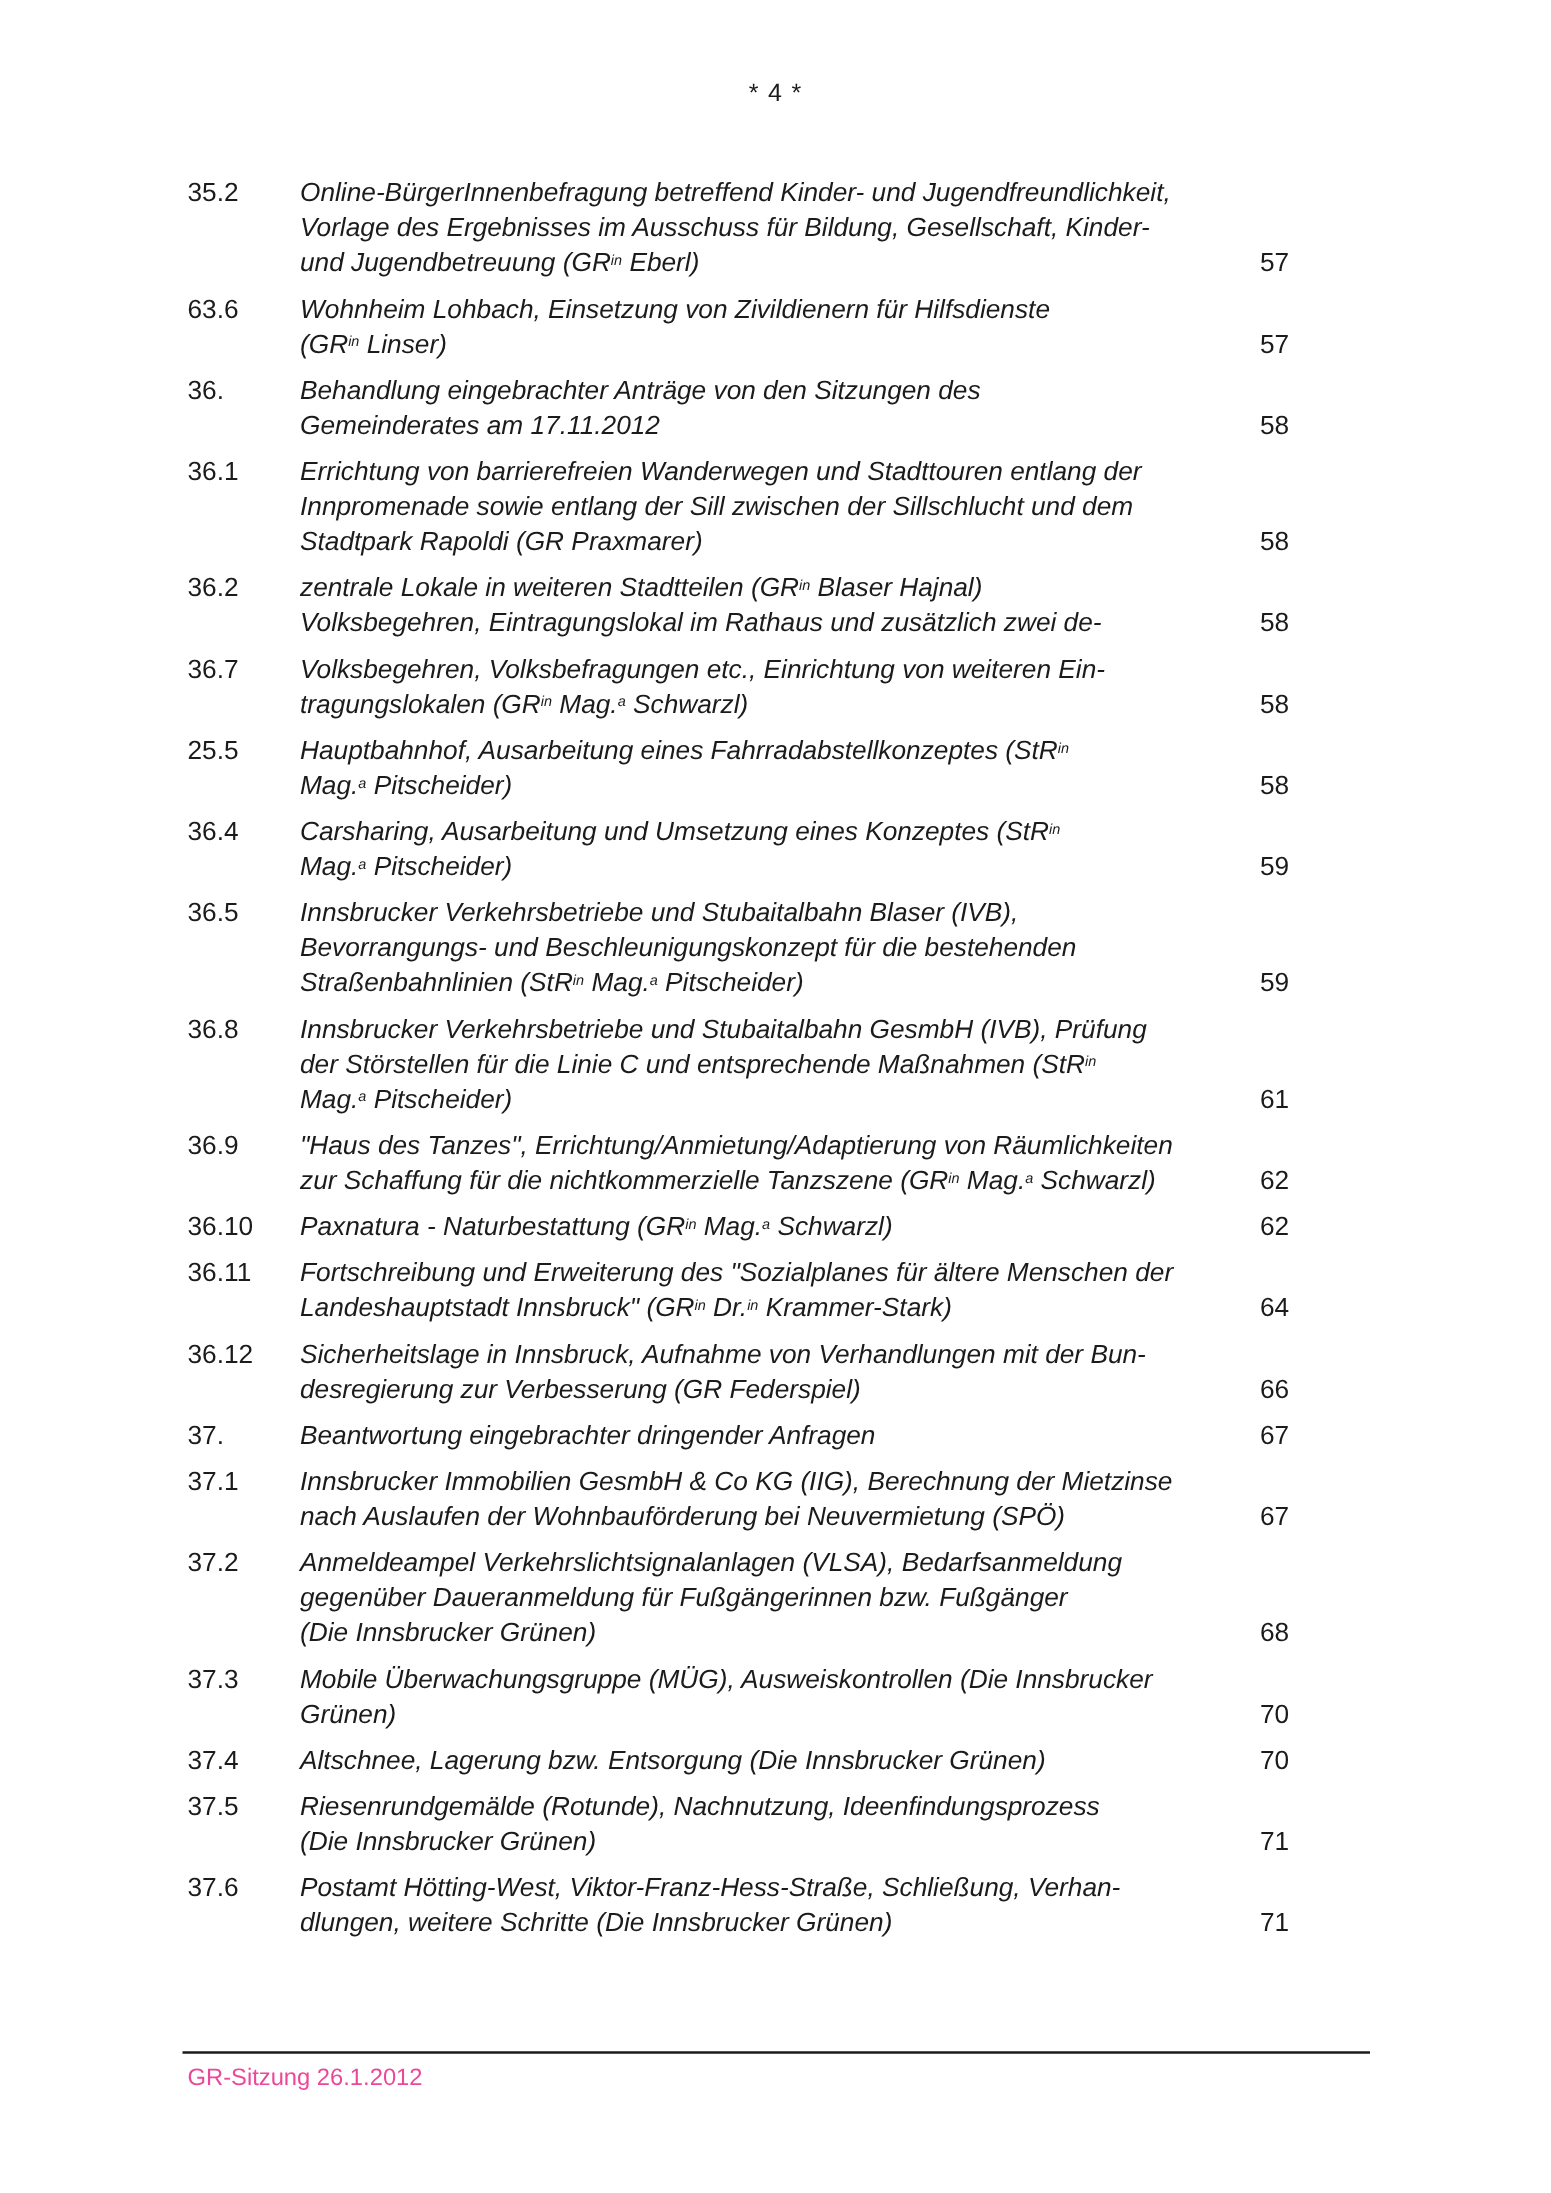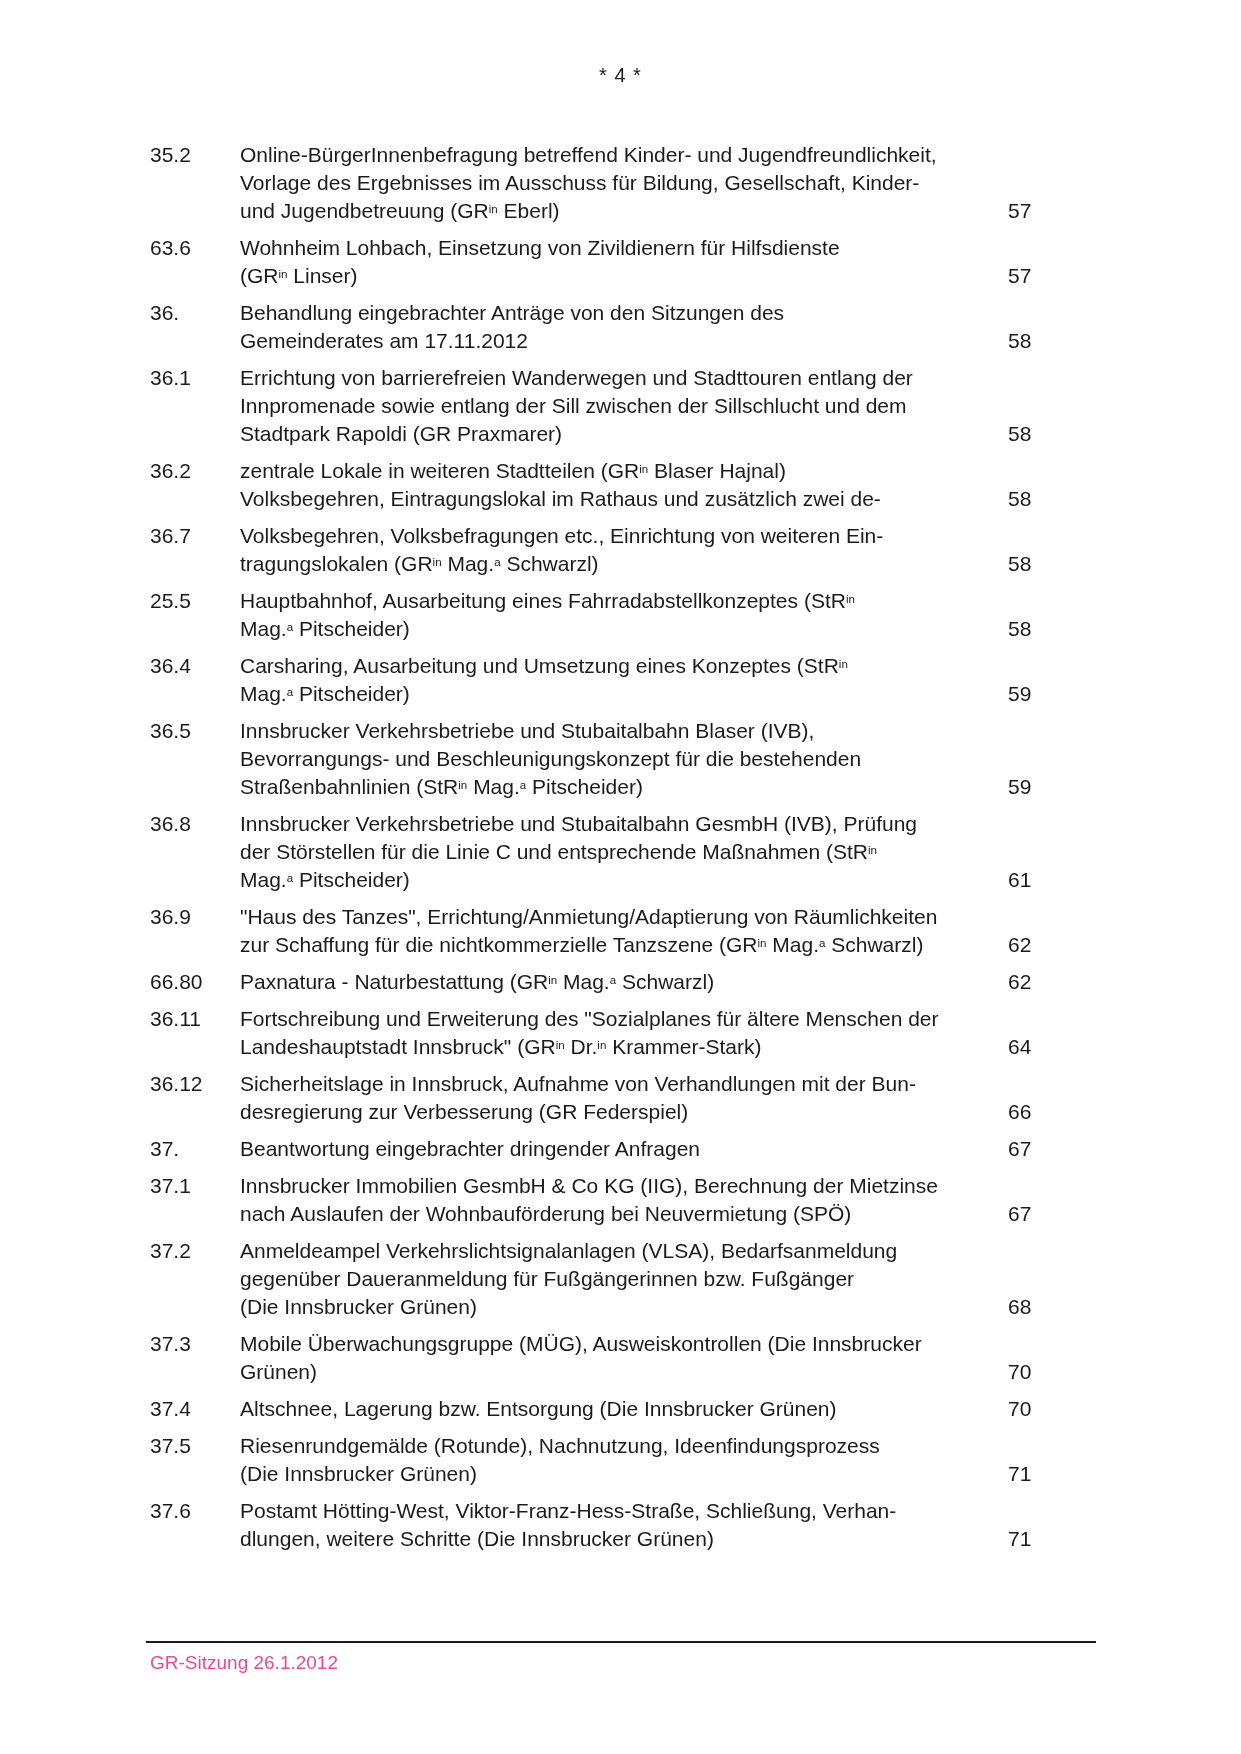--- a/index.html
+++ b/index.html
@@ -40,20 +40,21 @@
     line-height: 28px;
   }
   .toc-num {
     width: 90px;
     flex: 0 0 90px;
     white-space: nowrap;
   }
   .toc-text {
     width: 768px;
     flex: 0 0 768px;
+    font-style: italic;
   }
   .toc-line {
     white-space: nowrap;
   }
   .toc-page {
     flex: 1 1 auto;
     text-align: left;
     align-self: flex-end;
     white-space: nowrap;
   }
@@ -186,21 +187,21 @@
   <div class="toc-row">
     <div class="toc-num">36.9</div>
     <div class="toc-text">
           <div class="toc-line">"Haus des Tanzes", Errichtung/Anmietung/Adaptierung von Räumlichkeiten</div>
           <div class="toc-line">zur Schaffung für die nichtkommerzielle Tanzszene (GR<sup>in</sup> Mag.<sup>a</sup> Schwarzl)</div>
         </div>
     <div class="toc-page">62</div>
   </div>
 
   <div class="toc-row">
-    <div class="toc-num">66.80</div>
+    <div class="toc-num">36.10</div>
     <div class="toc-text">
           <div class="toc-line">Paxnatura - Naturbestattung (GR<sup>in</sup> Mag.<sup>a</sup> Schwarzl)</div>
         </div>
     <div class="toc-page">62</div>
   </div>
 
   <div class="toc-row">
     <div class="toc-num">36.11</div>
     <div class="toc-text">
           <div class="toc-line">Fortschreibung und Erweiterung des "Sozialplanes für ältere Menschen der</div>

